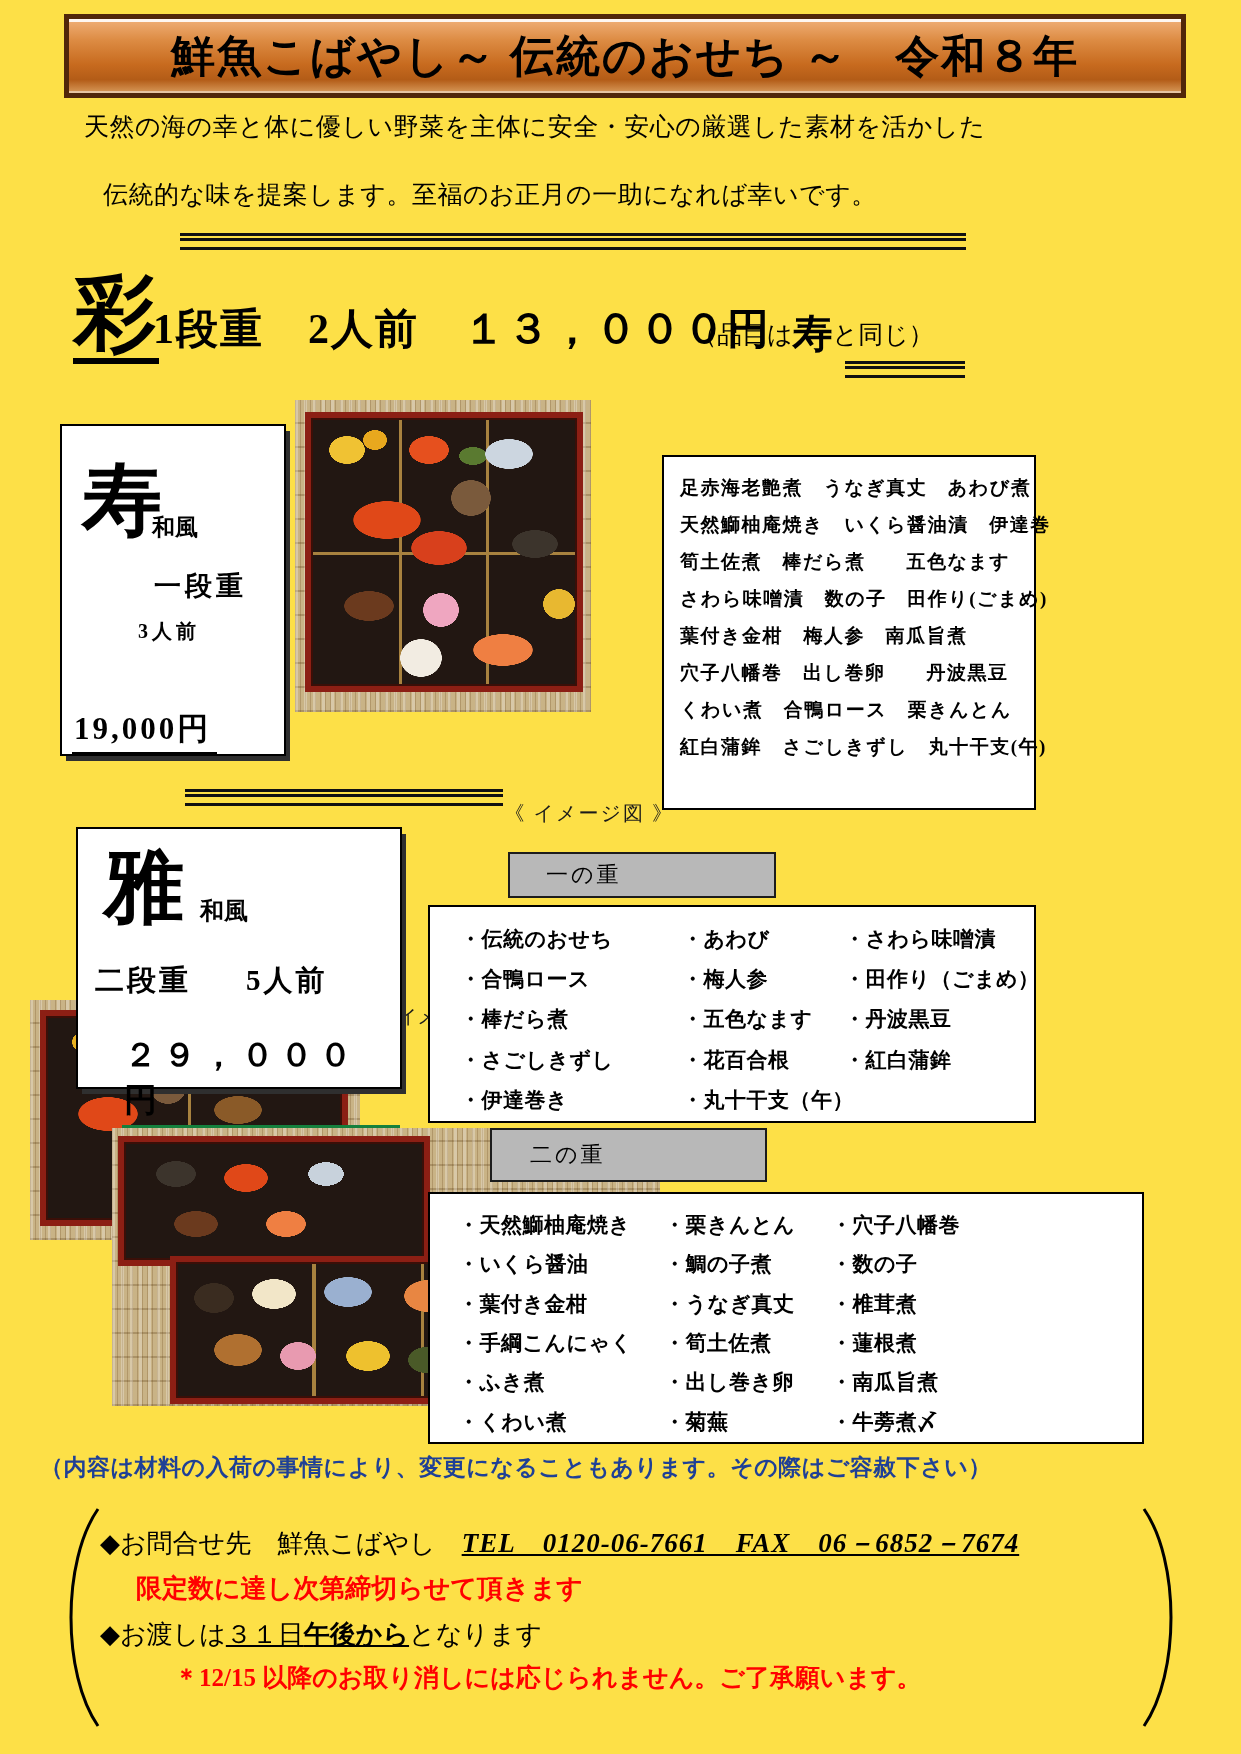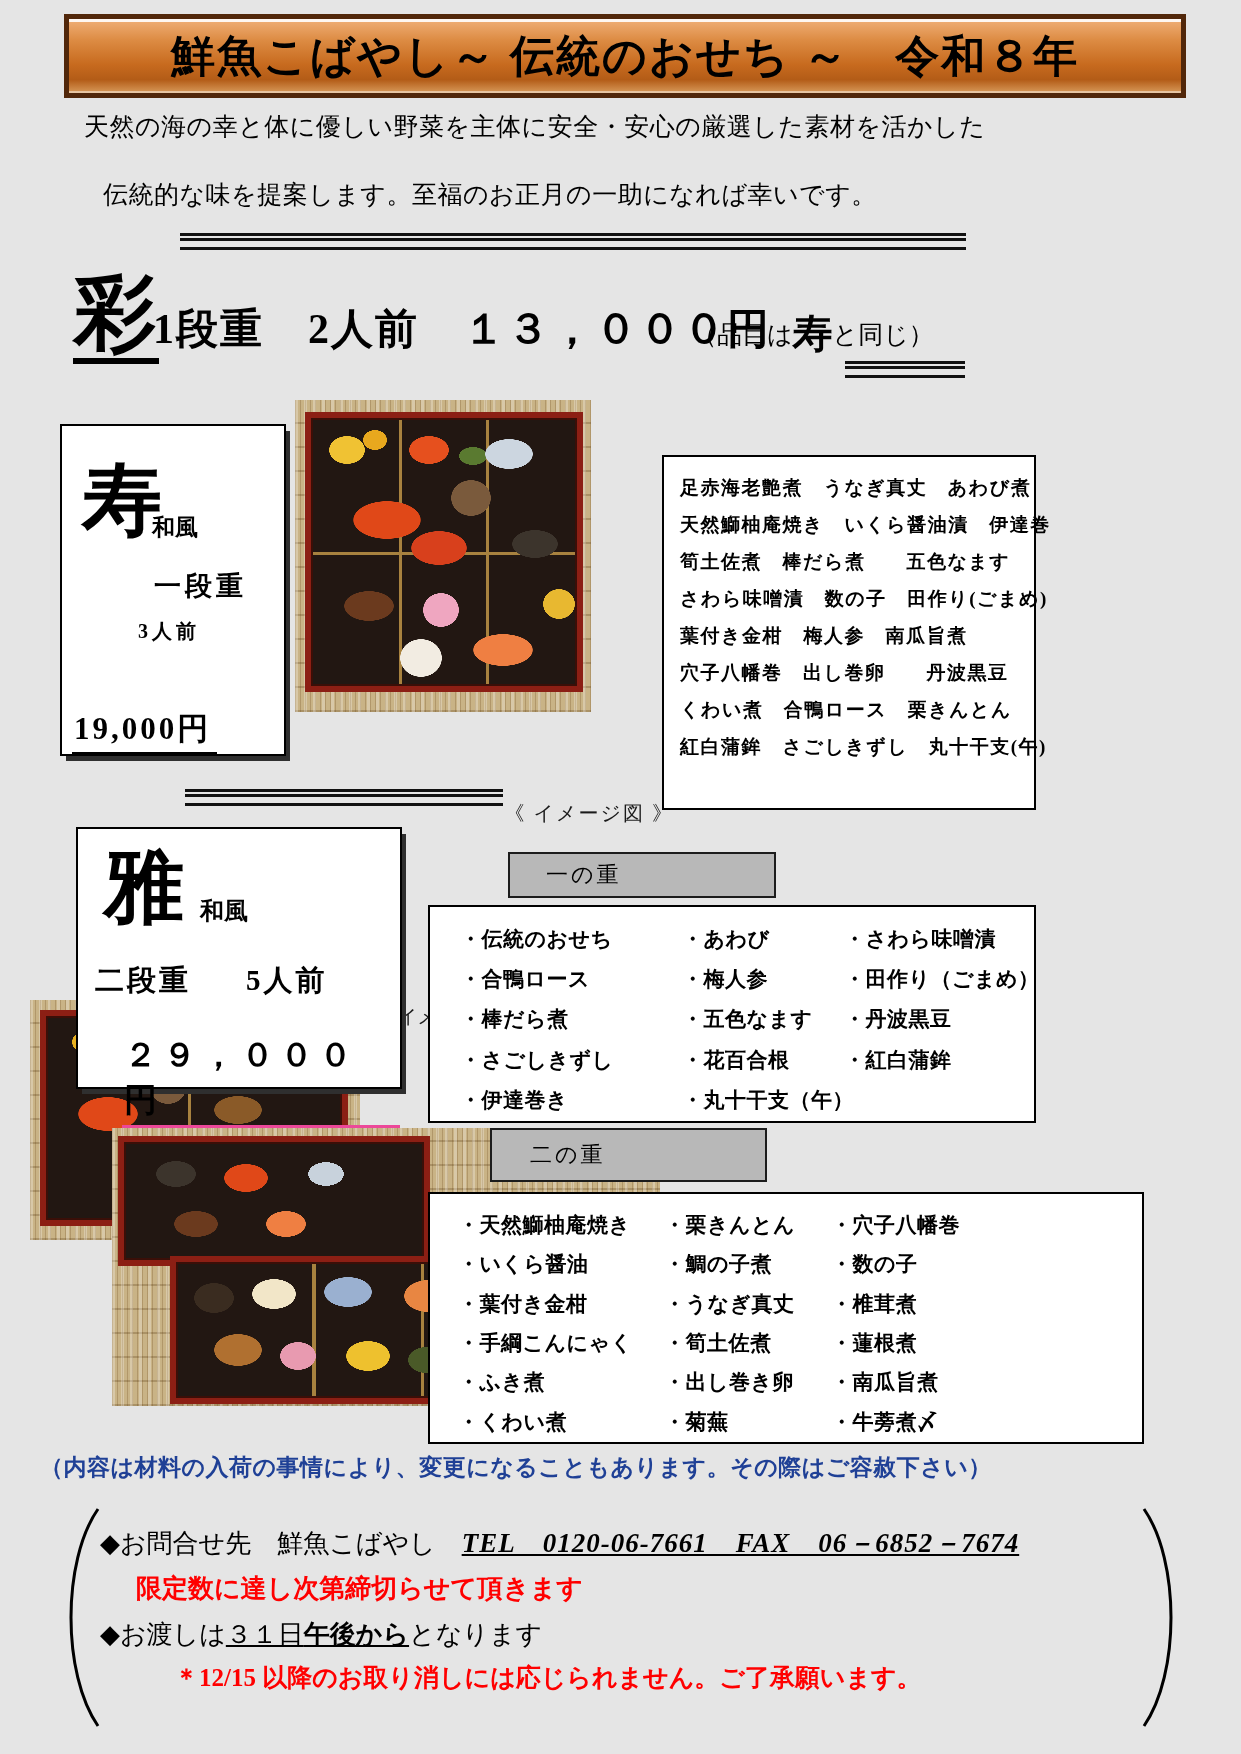--- a/index.html
+++ b/index.html
@@ -1,16 +1,16 @@
 <!DOCTYPE html>
 <html><head>
 <meta charset="utf-8">
 <style>
   html,body{margin:0;padding:0;background:#888;}
-  .page{position:relative;width:1241px;height:1754px;background:#e5e5e5;margin:0 auto;overflow:hidden;
+  .page{position:relative;width:1241px;height:1754px;background:#fde047;margin:0 auto;overflow:hidden;
         font-family:"Liberation Serif","DejaVu Serif",serif;color:#000;}
   .abs{position:absolute;}
 
   
   .banner{left:64px;top:14px;width:1112px;height:74px;border:5px solid #51270a;
           background:linear-gradient(180deg,#f0b078 0%,#dd8c44 28%,#c76a1e 62%,#b35c17 82%,#d89a5a 100%);
           box-shadow:inset 0 3px 0 rgba(255,255,255,.9),inset 0 -2px 0 rgba(255,255,255,.45);
           display:flex;align-items:center;justify-content:center;}
   .banner-text{font-size:44px;font-weight:bold;letter-spacing:2px;white-space:nowrap;}
 
@@ -46,21 +46,21 @@
   .menu-box{left:662px;top:455px;width:374px;height:355px;padding:12px 0 0 16px;box-sizing:border-box;}
   .menu-line{font-size:19px;line-height:37px;font-weight:600;letter-spacing:1.5px;white-space:nowrap;}
 
   .caption1{left:452px;top:800px;width:222px;font-size:20px;text-align:right;color:#1a1a1a;letter-spacing:2px;z-index:2;}
 
   .mbox{left:76px;top:827px;width:322px;height:258px;}
   .m-char{left:26px;top:18px;font-size:80px;font-weight:600;line-height:1;}
   .m-style{left:122px;top:66px;font-size:24px;font-weight:600;}
   .m-tier{left:17px;top:132px;font-size:29px;font-weight:600;letter-spacing:3px;}
   .m-serv{left:168px;top:132px;font-size:29px;font-weight:600;letter-spacing:3px;}
-  .m-price{left:44px;top:204px;font-size:33px;font-weight:600;letter-spacing:6px;border-bottom:3px solid #ec4899;padding:0 8px 2px 2px;}
+  .m-price{left:44px;top:204px;font-size:33px;font-weight:600;letter-spacing:6px;border-bottom:3px solid #15803d;padding:0 8px 2px 2px;}
 
   .partial-cap{left:398px;top:1004px;font-size:19px;color:#1a1a1a;z-index:1;white-space:nowrap;}
 
   
   .grayhdr{background:#b8b8b8;border:2px solid #1c1c1c;z-index:2;box-sizing:border-box;}
   .gray1{left:508px;top:852px;width:268px;height:46px;}
   .gray1 .t{font-size:22px;line-height:42px;padding-left:36px;letter-spacing:3px;}
   .gray2{left:490px;top:1128px;width:277px;height:54px;}
   .gray2 .t{font-size:22px;line-height:50px;padding-left:38px;letter-spacing:3px;}
 

